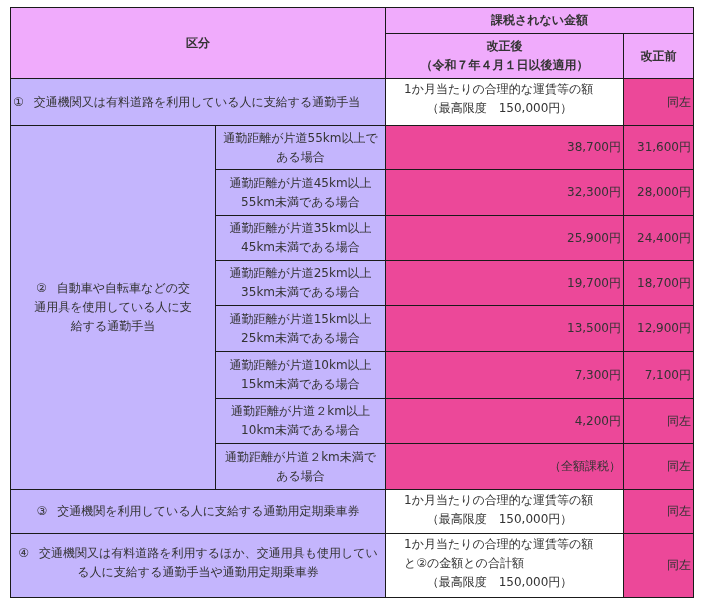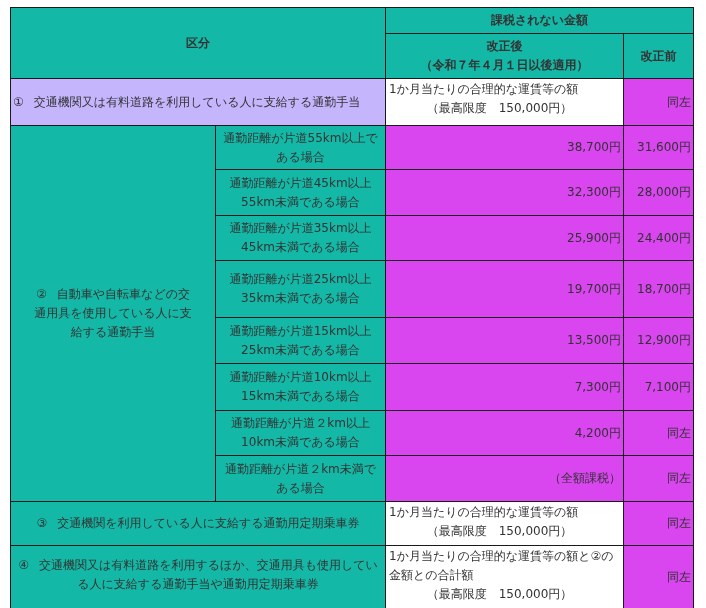--- a/index.html
+++ b/index.html
@@ -1,25 +1,25 @@
 <!DOCTYPE html>
 <html><head>
 <meta charset="utf-8">
 <style>
   html, body { margin: 0; padding: 0; background: #ffffff; }
   body { width: 706px; height: 608px; position: relative; overflow: hidden;
          font-family: "DejaVu Sans", "Liberation Sans", sans-serif; color: #333333; }
   table.tax { position: absolute; left: 10px; top: 7px; border-collapse: collapse;
               table-layout: fixed; width: 683px; font-size: 12px; line-height: 19px; }
   table.tax td, table.tax th { border: 1.5px solid #1a1a1a; padding: 0 3px; font-weight: normal; }
-  .hd { background: #14b8a6; text-align: center; font-weight: bold !important; }
-  .lab { background: #14b8a6; text-align: center; font-weight: bold; }
+  .hd { background: #f0abfc; text-align: center; font-weight: bold !important; }
+  .lab { background: #c4b5fd; text-align: center; font-weight: bold; }
   .lab-left { background: #c4b5fd; text-align: left; font-weight: bold; padding-left: 2px !important; white-space: nowrap; }
-  .val { background: #d946ef; text-align: right; vertical-align: middle; padding-right: 2px !important; }
-  .desc { background: #ffffff; text-align: left; vertical-align: top; padding: 1px 3px !important; }
+  .val { background: #ec4899; text-align: right; vertical-align: middle; padding-right: 2px !important; }
+  .desc { background: #ffffff; text-align: left; vertical-align: top; padding: 1px 18px !important; }
   .desc .indent { display: block; text-align: center; padding-right: 10px; }
   .circ { font-weight: normal; margin-right: 10px; }
 </style>
 </head>
 <body>
 
 <table class="tax">
   <colgroup>
     <col style="width:205px">
     <col style="width:170px">
@@ -61,21 +61,21 @@
   <tr style="height:46px">
     <td class="lab">通勤距離が片道45km以上55km未満である場合</td>
     <td class="val">32,300円</td>
     <td class="val">28,000円</td>
   </tr>
   <tr style="height:45px">
     <td class="lab">通勤距離が片道35km以上45km未満である場合</td>
     <td class="val">25,900円</td>
     <td class="val">24,400円</td>
   </tr>
-  <tr style="height:57px">
+  <tr style="height:45px">
     <td class="lab">通勤距離が片道25km以上35km未満である場合</td>
     <td class="val">19,700円</td>
     <td class="val">18,700円</td>
   </tr>
   <tr style="height:46px">
     <td class="lab">通勤距離が片道15km以上25km未満である場合</td>
     <td class="val">13,500円</td>
     <td class="val">12,900円</td>
   </tr>
   <tr style="height:47px">

